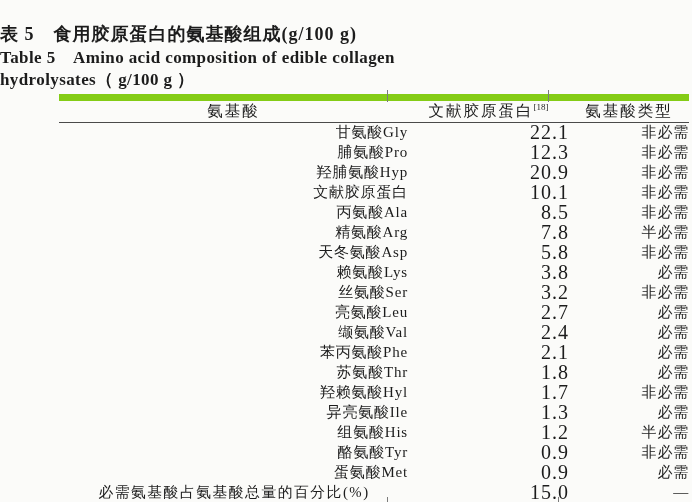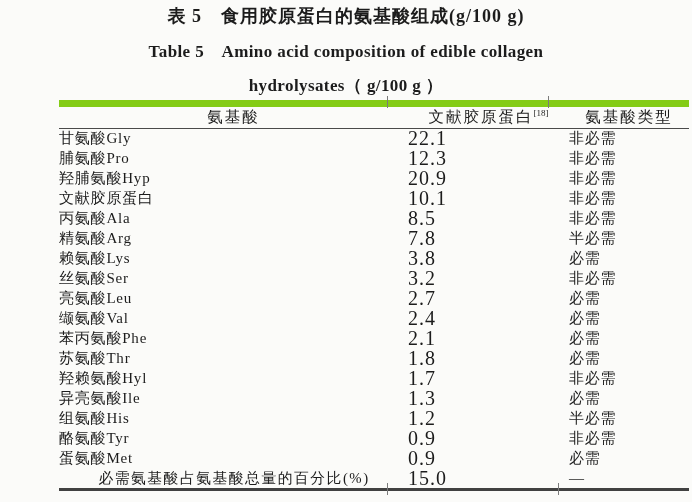--- a/index.html
+++ b/index.html
@@ -5,28 +5,28 @@
   * { margin: 0; padding: 0; box-sizing: border-box; }
   html, body {
     width: 692px; height: 502px;
     background: #fbfbf9;
     font-family: "Liberation Serif", "DejaVu Serif", serif;
     color: #1c1c1c;
     overflow: hidden;
   }
   .page { width: 692px; height: 502px; position: relative; }
 
-  .caption { text-align: center; padding-top: 5px; }
+  .caption { padding-top: 23px; }
   .caption-zh {
     font-size: 18px; font-weight: bold; letter-spacing: 1px;
     line-height: 23px;
   }
   .caption-en {
     font-size: 17px; font-weight: bold; letter-spacing: 0.4px;
-    line-height: 21px; margin-top: 13px;
+    line-height: 21px; margin-top: 1px;
   }
 
   .table-wrap {
     position: relative;
     width: 630px;
     margin: 4px 0 0 38px;
   }
   table {
     width: 100%;
     border-collapse: collapse;
@@ -48,21 +48,21 @@
     text-align: center;
   }
   thead th sup {
     font-size: 9px;
     letter-spacing: 0;
     vertical-align: super;
     line-height: 0;
     text-align: center;
   }
   tbody td {
-    text-align: left;
+    text-align: right;
     vertical-align: middle;
     height: 20px;
     font-size: 15px;
     line-height: 19px;
     letter-spacing: 0.8px;
     white-space: nowrap;
   }
   tbody td.num {
     font-size: 20px;
     letter-spacing: 1px;
@@ -135,20 +135,25 @@
           <td class="name-cell">丙氨酸Ala</td>
           <td class="num">8.5</td>
           <td>非必需</td>
         </tr>
         <tr>
           <td class="name-cell">精氨酸Arg</td>
           <td class="num">7.8</td>
           <td>半必需</td>
         </tr>
         <tr>
+          <td class="name-cell">天冬氨酸Asp</td>
+          <td class="num">5.8</td>
+          <td>非必需</td>
+        </tr>
+        <tr>
           <td class="name-cell">赖氨酸Lys</td>
           <td class="num">3.8</td>
           <td>必需</td>
         </tr>
         <tr>
           <td class="name-cell">丝氨酸Ser</td>
           <td class="num">3.2</td>
           <td>非必需</td>
         </tr>
         <tr>

